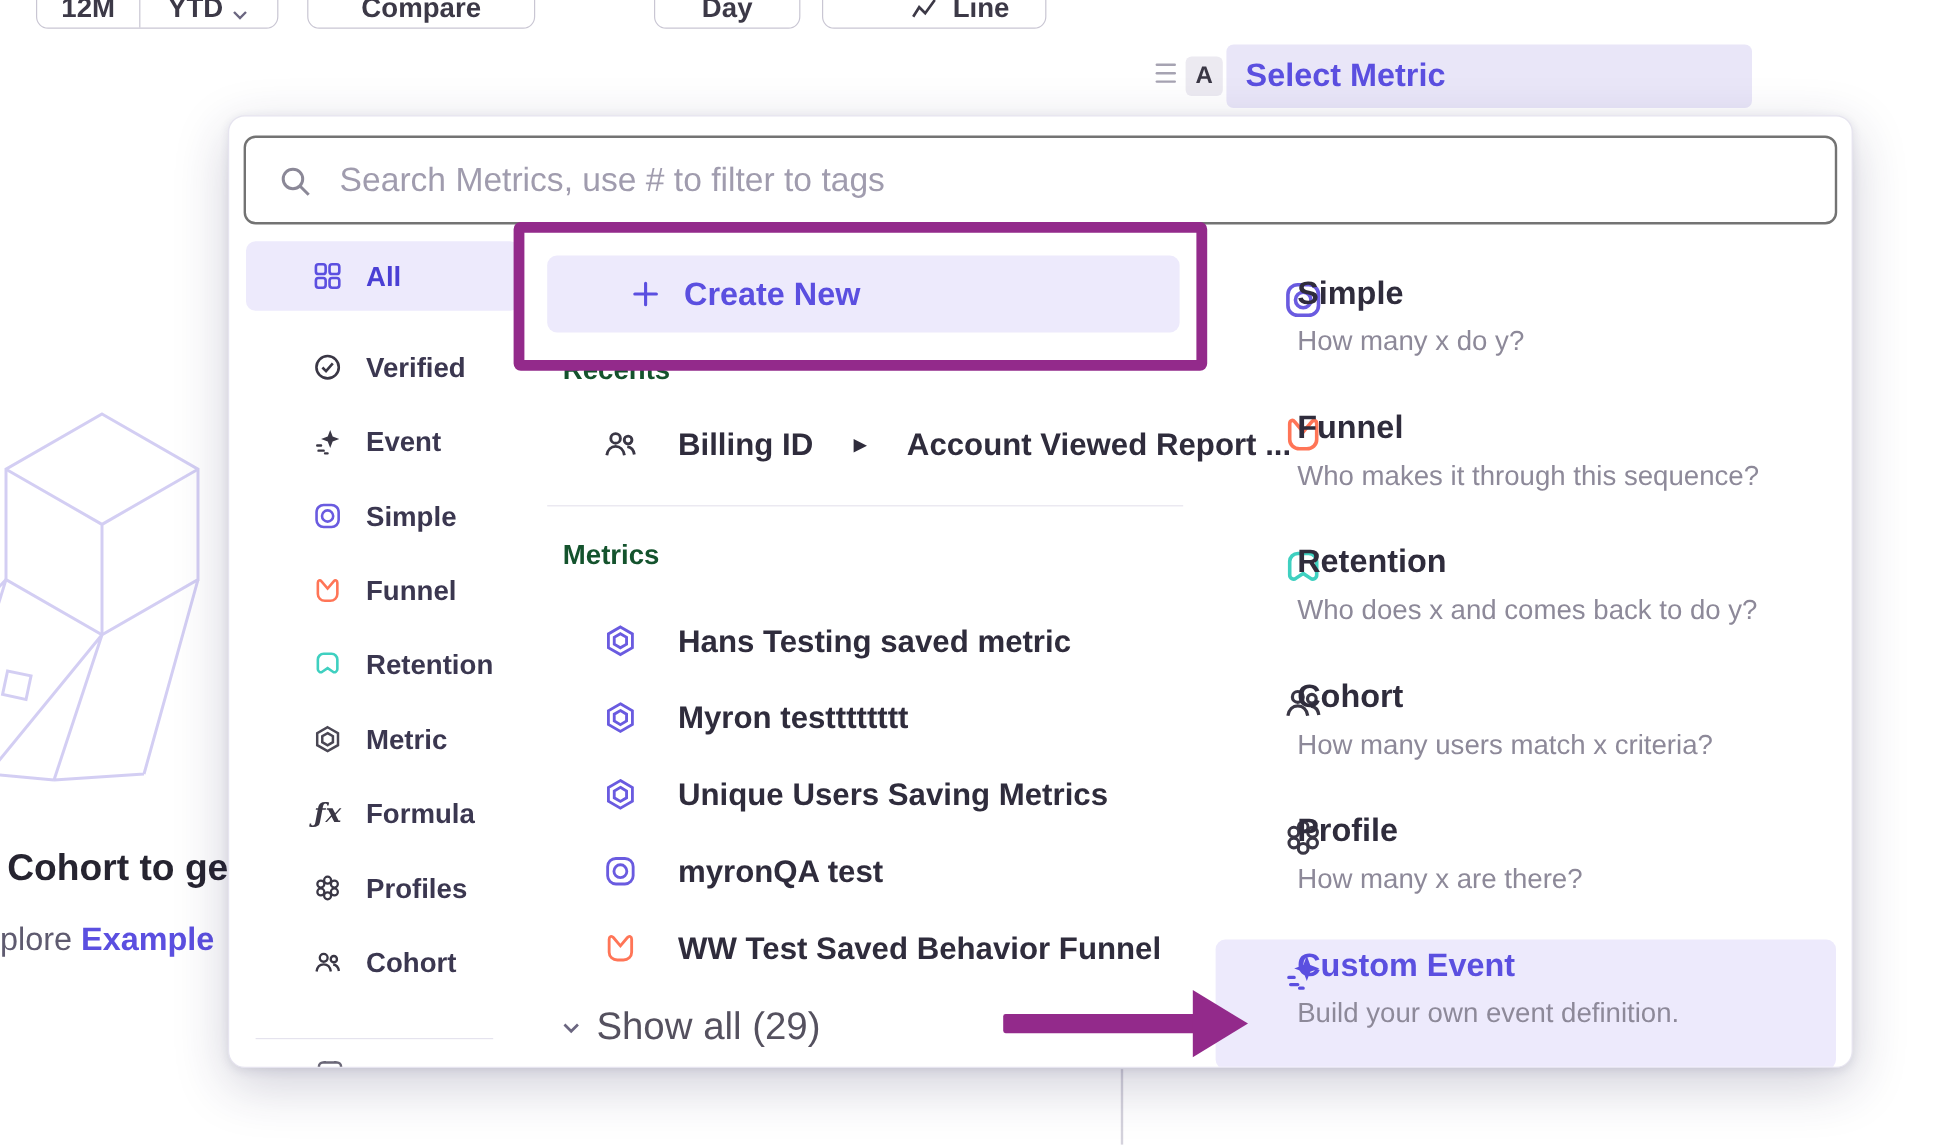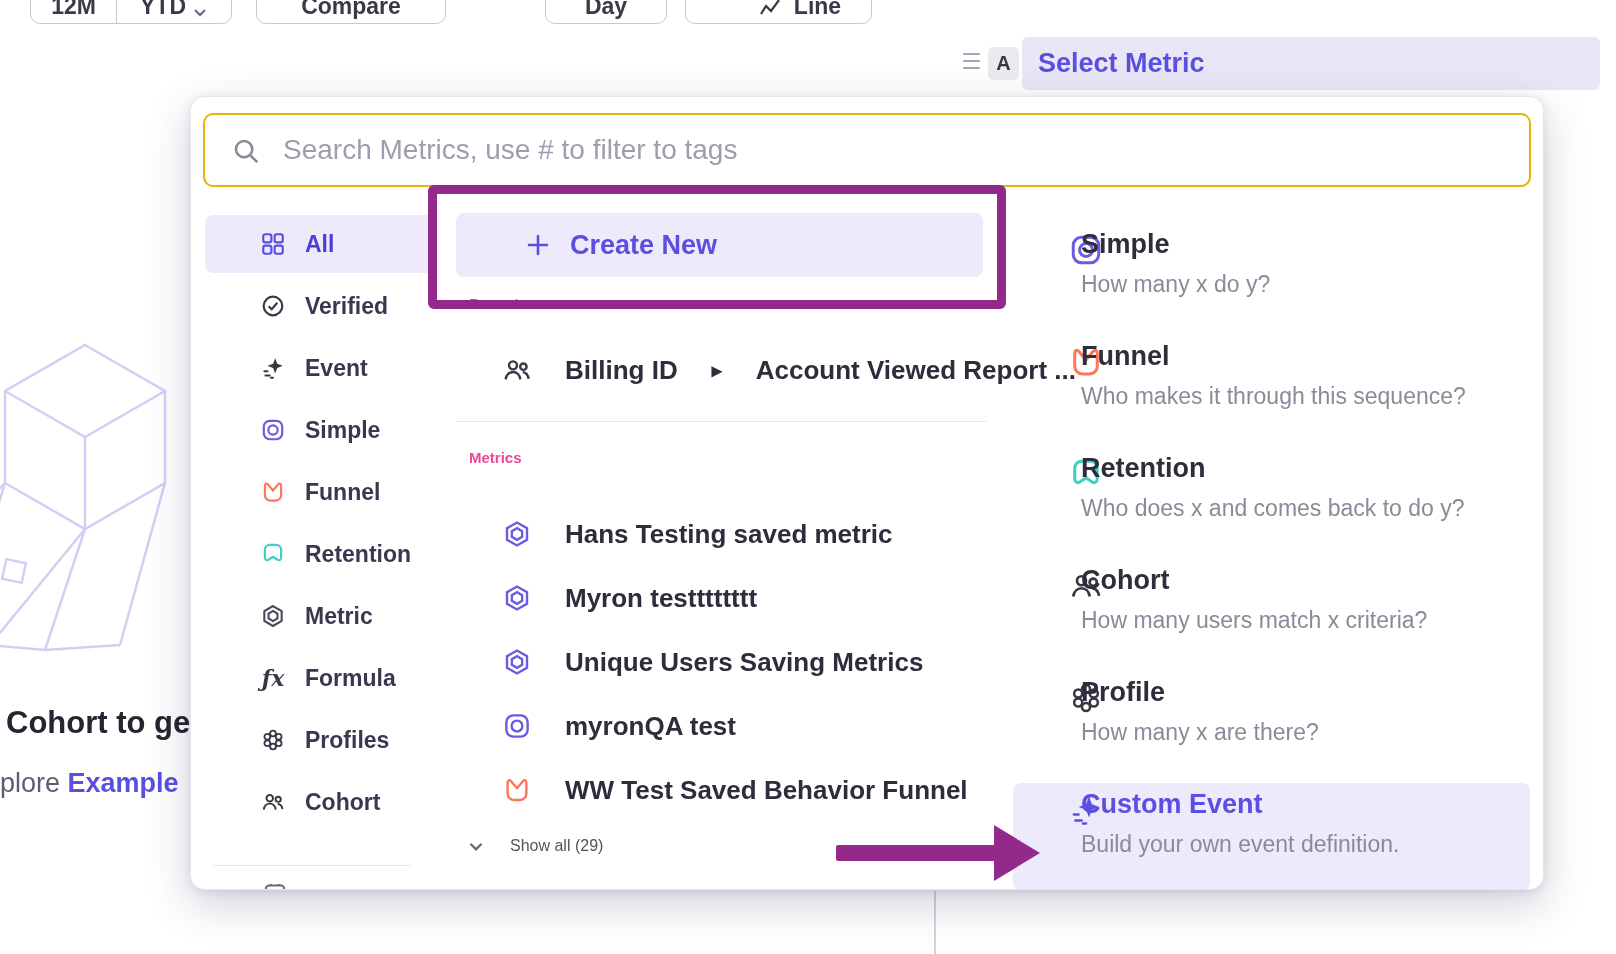--- a/index.html
+++ b/index.html
@@ -30,34 +30,34 @@
 
   
   .drag-handle { position:absolute; left:963px; top:53px; z-index:2; }
   .drag-handle i { display:block; width:17px; height:2px; background:#a6a3b2; margin-bottom:5px; border-radius:1px; }
   .clause-badge {
     position:absolute; left:988px; top:47px; width:31px; height:33px; z-index:2;
     background:#eceaf1; border-radius:5px; display:flex; align-items:center; justify-content:center;
     font-size:20px; font-weight:700; color:#3a3745;
   }
   .metric-pill {
-    position:absolute; left:1022px; top:37px; width:578px; height:53px; z-index:2;
+    position:absolute; left:1022px; top:37px; width:438px; height:53px; z-index:2;
     background:#e9e6f8; border-radius:6px; display:flex; align-items:center;
     padding-left:16px; font-size:27px; font-weight:600; color:#5b4fe0;
   }
 
   
   .modal {
     position:absolute; left:190px; top:96px; width:1354px; height:794px; z-index:10;
     background:#fff; border:1px solid #e6e4ef; border-radius:14px; overflow:hidden;
     box-shadow: 0 14px 44px rgba(43,36,84,.22), 0 2px 8px rgba(43,36,84,.10);
   }
   .search-wrap {
     position:absolute; left:12px; top:16px; width:1328px; height:74px;
-    border:2px solid #eab308; border-radius:10px; background:#fff;
+    border:2px solid #737373; border-radius:10px; background:#fff;
   }
   .search-wrap svg { position:absolute; left:26px; top:21px; }
   .search-input {
     width:100%; height:100%; border:none; outline:none; background:transparent;
     padding-left:78px; font-size:28px; color:#2f2c3c; font-family:"Liberation Sans",sans-serif;
   }
   .search-input::placeholder { color:#a09cae; }
 
   
   .side-row {
@@ -69,31 +69,31 @@
   .icon-box { width:28px; height:28px; display:flex; align-items:center; justify-content:center; flex:0 0 28px;margin-left:40px; }
   .side-divider { position:absolute; left:22px; top:768px; width:198px; height:1px; background:#e5e3ee; }
   .formula-glyph { font-size:22px; font-style:italic; font-weight:600; color:#3a3745; font-family:"DejaVu Serif", serif; }
 
   
   .create-new {
     position:absolute; left:265px; top:116px; width:527px; height:64px;
     background:#edeafc; border-radius:8px; display:flex; align-items:center; gap:18px;
     padding-left:28px; font-size:27px; font-weight:600; color:#5b4fe0; cursor:pointer;
   }
-  .col-header { position:absolute; font-size:15px; font-weight:700; color:#ec4899; }
+  .col-header { position:absolute; font-size:23px; font-weight:700; color:#14532d; }
   .list-row {
     position:absolute; left:270px; height:58px; display:flex; align-items:center; gap:32px;
     font-size:26px; font-weight:600; color:#2f2c3c; cursor:pointer; white-space:nowrap;
   }
   .list-row .icon-box { width:32px; flex:0 0 32px; height:32px; }
   .sep-tri { font-size:20px; margin:0 2px; color:#2f2c3c; }
   .mid-divider { position:absolute; left:265px; top:324px; width:530px; height:1px; background:#e6e4ee; }
   .show-all {
-    position:absolute; left:276px; top:740px; display:flex; align-items:center; gap:25px;
-    font-size:16px; color:#55515f; cursor:pointer;
+    position:absolute; left:276px; top:740px; display:flex; align-items:center; gap:12px;
+    font-size:32px; color:#55515f; cursor:pointer;
   }
 
   
   .type-card { position:absolute; left:822px; width:517px; height:104px; border-radius:8px; cursor:pointer; }
   .type-card .icon-box { position:absolute; left:14px; top:8px; width:38px; height:38px; }
   .type-title { position:absolute; left:68px; top:6px; font-size:27px; font-weight:700; color:#2f2c3c; }
   .type-desc { position:absolute; left:68px; top:48px; font-size:23px; color:#8d8999; }
   .type-card.highlight { background:#edeafc; }
   .type-card.highlight .type-title { color:#5b4fe0; }
 
@@ -161,21 +161,21 @@
 <div class="modal">
 
   <div class="search-wrap">
     <svg width="30" height="30" viewBox="0 0 24 24" fill="none" stroke="#8b8897" stroke-width="2">
         <circle cx="10.5" cy="10.5" r="6.5"></circle>
         <path d="M15.5 15.5L21 21"></path>
       </svg>
     <input class="search-input" placeholder="Search Metrics, use # to filter to tags" style="">
   </div>
 
-  <div class="side-row active" style="top:118px">
+  <div class="side-row active" style="top:104px">
     <span class="icon-box">
       <svg width="26" height="26" viewBox="0 0 24 24" fill="none" stroke="#5b4fe0" stroke-width="2">
           <rect x="3" y="3" width="7.5" height="7.5" rx="2"></rect>
           <rect x="13.5" y="3" width="7.5" height="7.5" rx="2"></rect>
           <rect x="3" y="13.5" width="7.5" height="7.5" rx="2"></rect>
           <rect x="13.5" y="13.5" width="7.5" height="7.5" rx="2"></rect>
         </svg>
     </span>
       <span>All</span>
   </div>

